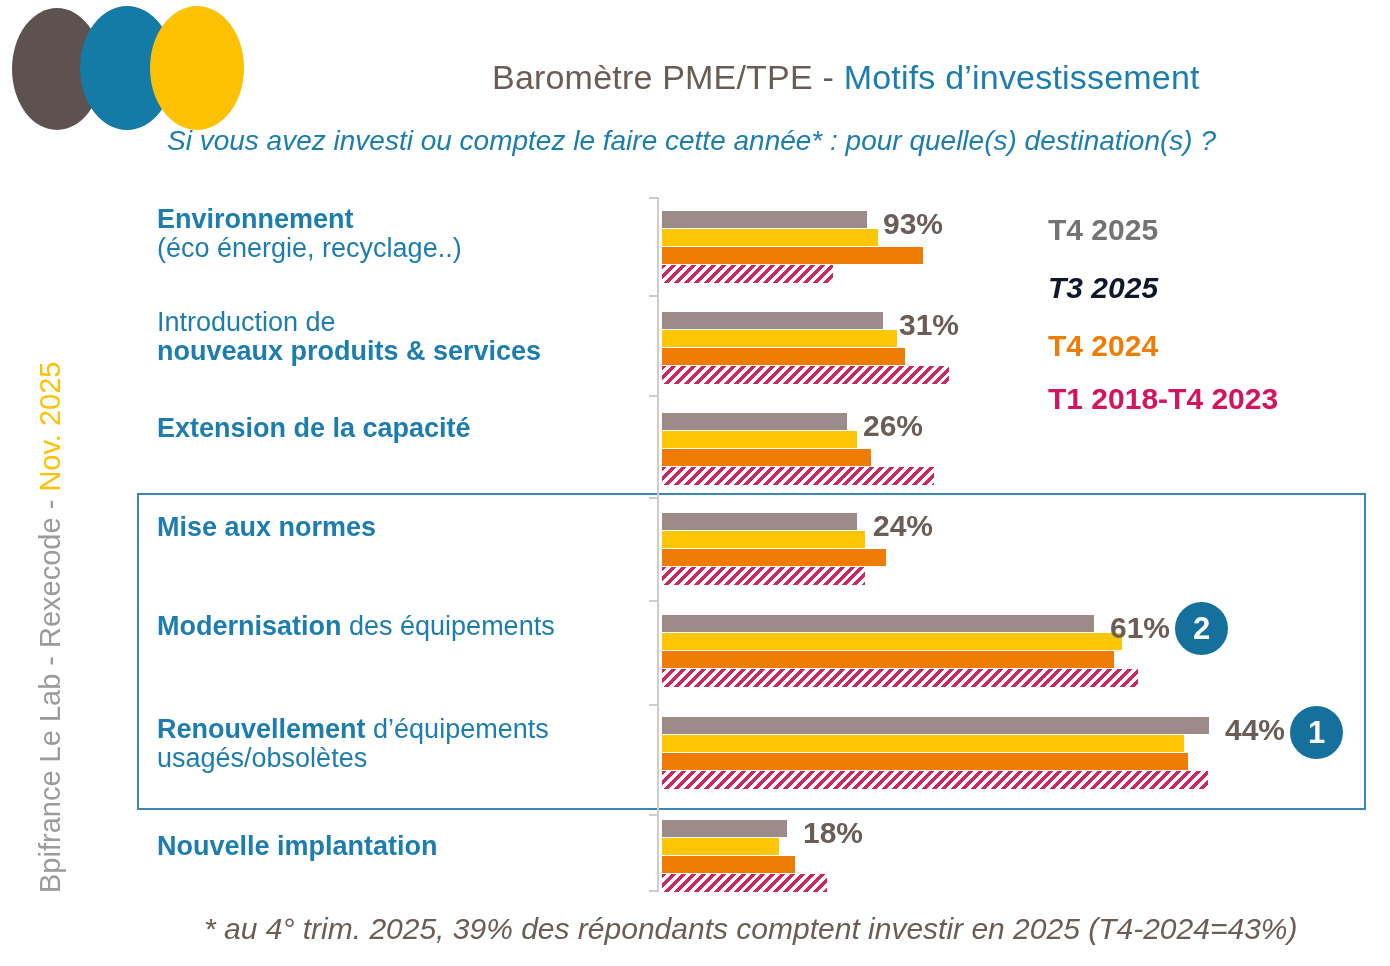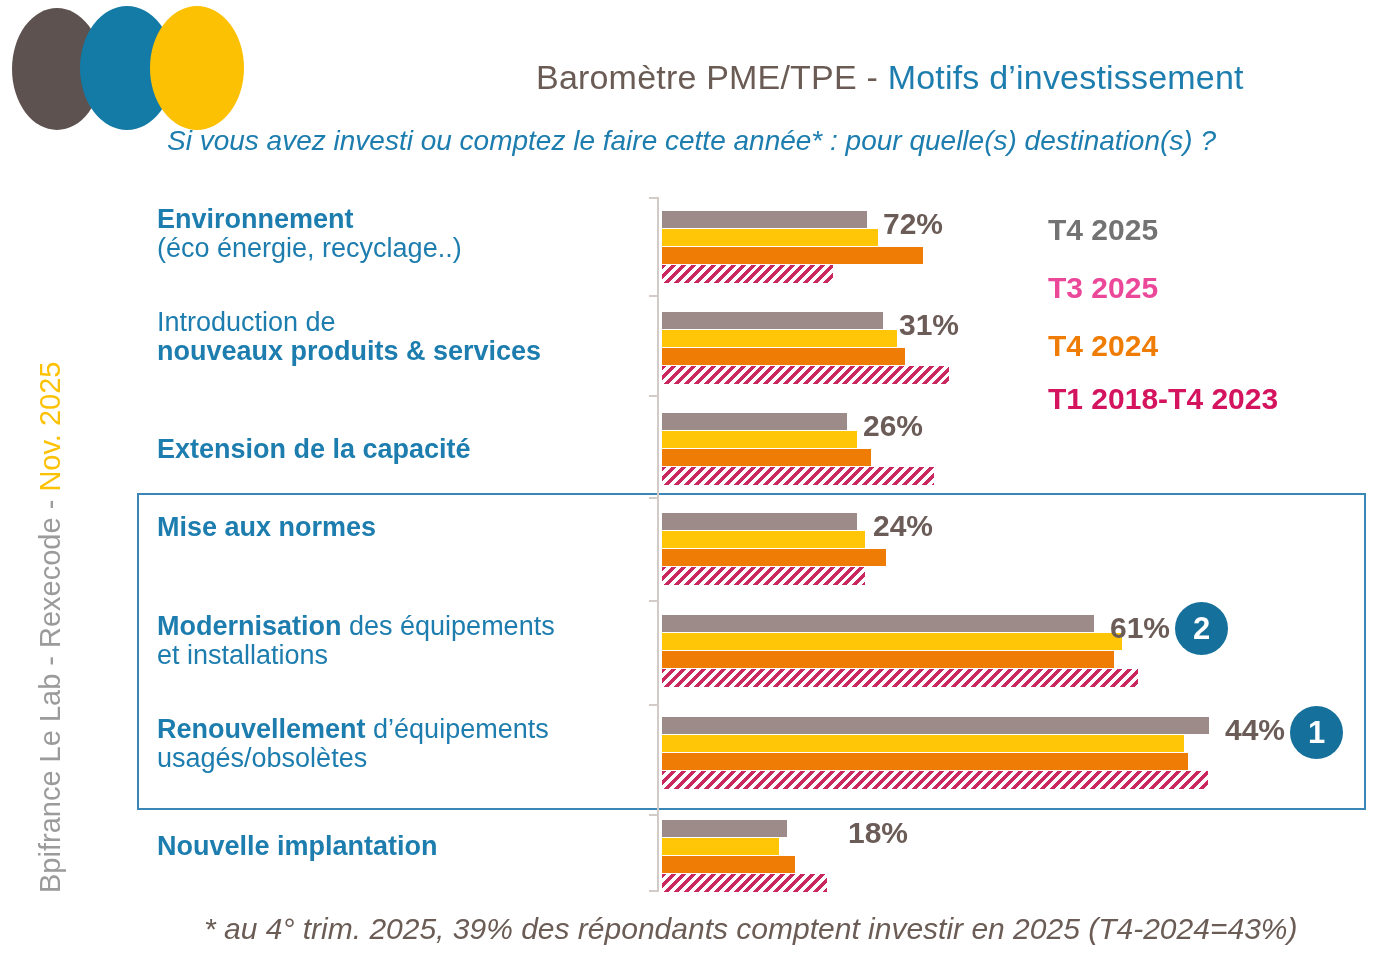--- a/index.html
+++ b/index.html
@@ -1,21 +1,21 @@
 <!DOCTYPE html>
 <html><head>
 <meta charset="utf-8">
 <style>
   html,body{margin:0;padding:0;background:#fff;}
   body{width:1390px;height:966px;position:relative;overflow:hidden;
        font-family:"Liberation Sans", sans-serif;-webkit-font-smoothing:antialiased;}
   
   .logo-circle{position:absolute;border-radius:50%;}
   
-  #title{position:absolute;left:536px;top:58px;font-size:34px;letter-spacing:.2px;white-space:nowrap;}
+  #title{position:absolute;left:492px;top:58px;font-size:34px;letter-spacing:.2px;white-space:nowrap;}
   #title .t1{color:#6a5b54;}
   #title .t2{color:#1c7dae;}
   #subtitle{position:absolute;left:167px;top:125px;font-size:28px;font-style:italic;color:#1c7dae;white-space:nowrap;}
   
   #source{position:absolute;left:34px;top:893px;transform:rotate(-90deg);transform-origin:0 0;
           font-size:29px;white-space:nowrap;color:#9b9b9b;}
   #source .yr{color:#fdc104;}
   
   .axis-line{position:absolute;background:#d2cbc7;}
   .tick{position:absolute;background:#d2cbc7;height:2px;width:10px;}
@@ -64,49 +64,48 @@
     <div class="tick" style="left: 649px; top: 814px;"></div>
     <div class="tick" style="left: 649px; top: 890px;"></div>
     <div class="cat-label" style="left: 157px; top: 205px;">
       <div><span class="b">Environnement</span></div>
       <div><span>(éco énergie, recyclage..)</span></div>
     </div>
     <div class="bar" style="left: 662px; top: 211px; width: 205px; background: rgb(156, 139, 136);"></div>
     <div class="bar" style="left: 662px; top: 229px; width: 216px; background: rgb(255, 198, 8);"></div>
     <div class="bar" style="left: 662px; top: 247px; width: 261px; background: rgb(239, 125, 5);"></div>
     <div class="bar" style="left: 662px; top: 265px; width: 171px; height: 18px; background: repeating-linear-gradient(135deg, rgb(201, 41, 95) 0px, rgb(201, 41, 95) 3.5px, rgb(255, 255, 255) 3.5px, rgb(255, 255, 255) 7px);"></div>
-    <div class="val" style="left: 883px; top: 207px;">72%</div>
+    <div class="val" style="left: 883px; top: 207px;">93%</div>
     <div class="cat-label" style="left: 157px; top: 308px;">
       <div><span>Introduction de</span></div>
       <div><span class="b">nouveaux produits &amp; services</span></div>
     </div>
     <div class="bar" style="left: 662px; top: 312px; width: 221px; background: rgb(156, 139, 136);"></div>
     <div class="bar" style="left: 662px; top: 330px; width: 235px; background: rgb(255, 198, 8);"></div>
     <div class="bar" style="left: 662px; top: 348px; width: 243px; background: rgb(239, 125, 5);"></div>
     <div class="bar" style="left: 662px; top: 366px; width: 287px; height: 18px; background: repeating-linear-gradient(135deg, rgb(201, 41, 95) 0px, rgb(201, 41, 95) 3.5px, rgb(255, 255, 255) 3.5px, rgb(255, 255, 255) 7px);"></div>
     <div class="val" style="left: 899px; top: 308px;">31%</div>
-    <div class="cat-label" style="left: 157px; top: 435px;">
+    <div class="cat-label" style="left: 157px; top: 414px;">
       <div><span class="b">Extension de la capacité</span></div>
     </div>
     <div class="bar" style="left: 662px; top: 413px; width: 185px; background: rgb(156, 139, 136);"></div>
     <div class="bar" style="left: 662px; top: 431px; width: 195px; background: rgb(255, 198, 8);"></div>
     <div class="bar" style="left: 662px; top: 449px; width: 209px; background: rgb(239, 125, 5);"></div>
     <div class="bar" style="left: 662px; top: 467px; width: 272px; height: 18px; background: repeating-linear-gradient(135deg, rgb(201, 41, 95) 0px, rgb(201, 41, 95) 3.5px, rgb(255, 255, 255) 3.5px, rgb(255, 255, 255) 7px);"></div>
     <div class="val" style="left: 863px; top: 409px;">26%</div>
     <div class="cat-label" style="left: 157px; top: 513px;">
       <div><span class="b">Mise aux normes</span></div>
     </div>
     <div class="bar" style="left: 662px; top: 513px; width: 195px; background: rgb(156, 139, 136);"></div>
     <div class="bar" style="left: 662px; top: 531px; width: 203px; background: rgb(255, 198, 8);"></div>
     <div class="bar" style="left: 662px; top: 549px; width: 224px; background: rgb(239, 125, 5);"></div>
     <div class="bar" style="left: 662px; top: 567px; width: 203px; height: 18px; background: repeating-linear-gradient(135deg, rgb(201, 41, 95) 0px, rgb(201, 41, 95) 3.5px, rgb(255, 255, 255) 3.5px, rgb(255, 255, 255) 7px);"></div>
     <div class="val" style="left: 873px; top: 509px;">24%</div>
     <div class="cat-label" style="left: 157px; top: 612px;">
       <div><span class="b">Modernisation</span><span> des équipements</span></div>
-      <div><span>et installations</span></div>
     </div>
     <div class="bar" style="left: 662px; top: 615px; width: 432px; background: rgb(156, 139, 136);"></div>
     <div class="bar" style="left: 662px; top: 633px; width: 460px; background: rgb(255, 198, 8);"></div>
     <div class="bar" style="left: 662px; top: 651px; width: 452px; background: rgb(239, 125, 5);"></div>
     <div class="bar" style="left: 662px; top: 669px; width: 476px; height: 18px; background: repeating-linear-gradient(135deg, rgb(201, 41, 95) 0px, rgb(201, 41, 95) 3.5px, rgb(255, 255, 255) 3.5px, rgb(255, 255, 255) 7px);"></div>
     <div class="val" style="left: 1110px; top: 611px;">61%</div>
     <div class="badge" style="background: rgb(21, 113, 155); left: 1175px; top: 602px;">2</div>
     <div class="cat-label" style="left: 157px; top: 715px;">
       <div><span class="b">Renouvellement</span><span> d’équipements</span></div>
       <div><span>usagés/obsolètes</span></div>
@@ -117,23 +116,23 @@
     <div class="bar" style="left: 662px; top: 771px; width: 546px; height: 18px; background: repeating-linear-gradient(135deg, rgb(201, 41, 95) 0px, rgb(201, 41, 95) 3.5px, rgb(255, 255, 255) 3.5px, rgb(255, 255, 255) 7px);"></div>
     <div class="val" style="left: 1225px; top: 713px;">44%</div>
     <div class="badge" style="background: rgb(21, 113, 155); left: 1290px; top: 706px;">1</div>
     <div class="cat-label" style="left: 157px; top: 832px;">
       <div><span class="b">Nouvelle implantation</span></div>
     </div>
     <div class="bar" style="left: 662px; top: 820px; width: 125px; background: rgb(156, 139, 136);"></div>
     <div class="bar" style="left: 662px; top: 838px; width: 117px; background: rgb(255, 198, 8);"></div>
     <div class="bar" style="left: 662px; top: 856px; width: 133px; background: rgb(239, 125, 5);"></div>
     <div class="bar" style="left: 662px; top: 874px; width: 165px; height: 18px; background: repeating-linear-gradient(135deg, rgb(201, 41, 95) 0px, rgb(201, 41, 95) 3.5px, rgb(255, 255, 255) 3.5px, rgb(255, 255, 255) 7px);"></div>
-    <div class="val" style="left: 803px; top: 816px; margin-left: 45px;">18%</div>
+    <div class="val" style="left: 803px; top: 816px;">18%</div>
   </div>
 
 <div id="legend">
     <div class="legend-item" style="left: 1048px; top: 213px; color: #737373;">T4 2025</div>
-    <div class="legend-item" style="left: 1048px; top: 271px; color: #ec4899;">T3 2025</div>
+    <div class="legend-item" style="left: 1048px; top: 271px; color: #0f172a; font-style: italic;">T3 2025</div>
     <div class="legend-item" style="left: 1048px; top: 329px; color: rgb(239, 125, 5);">T4 2024</div>
     <div class="legend-item" style="left: 1048px; top: 382px; color: rgb(212, 20, 94);">T1 2018-T4 2023</div>
   </div>
 
 <div id="footer-note">* au 4° trim. 2025, 39% des répondants comptent investir en 2025 (T4-2024=43%)</div>
 
 </body></html>

